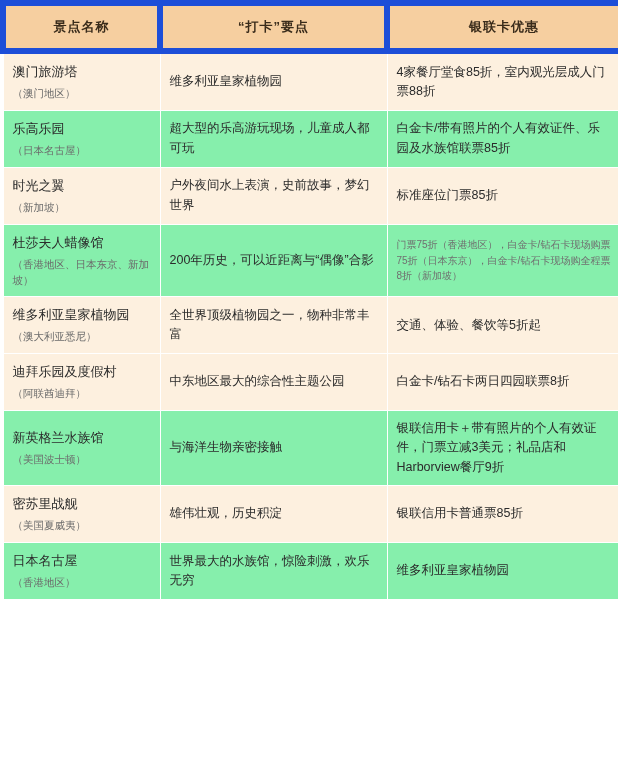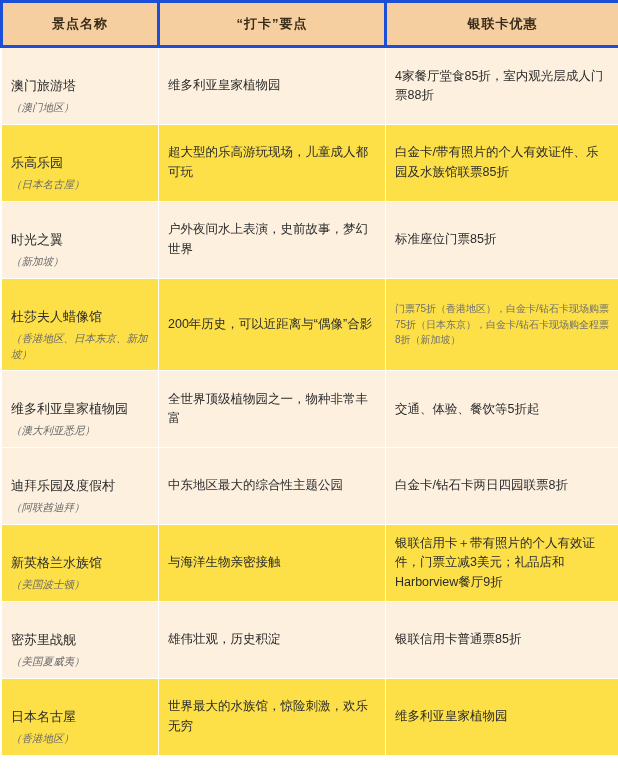--- a/index.html
+++ b/index.html
@@ -18,52 +18,50 @@
     border-collapse: collapse;
     width: 618px;
     table-layout: fixed;
   }
   table.offers col.c1 { width: 157px; }
   table.offers col.c2 { width: 227px; }
   table.offers col.c3 { width: 234px; }
 
   thead th {
     background: #f6cfa0;
-    border: 3px solid #1d4ed8;
+    border: 6px solid #1d4ed8;
     font-size: 13px;
     font-weight: bold;
     color: #3a2c1b;
     height: 40px;
     text-align: center;
     letter-spacing: 1px;
   }
   tbody td {
     border: 1px solid #ffffff;
     vertical-align: middle;
     font-size: 12.5px;
     line-height: 1.55;
     padding: 8px 9px;
   }
   tbody tr.odd td { background: #fdf0df; }
-  tbody tr.even td { background: #fde047; }
+  tbody tr.even td { background: #86efac; }
 
   td.name { }
   .name-main {
     font-size: 13px;
     color: #2b2b2b;
     display: block;
     margin-bottom: 4px;
-    margin-top: 20px;
   }
   .name-sub {
     font-size: 10.5px;
     color: #6b6b6b;
     display: block;
     line-height: 1.5;
-    font-style: italic;
   }
   .point, .offer {
     color: #2b2b2b;
   }
   .small-note {
     font-size: 10px;
     color: #6f6f6f;
   }
 </style>
 </head>

